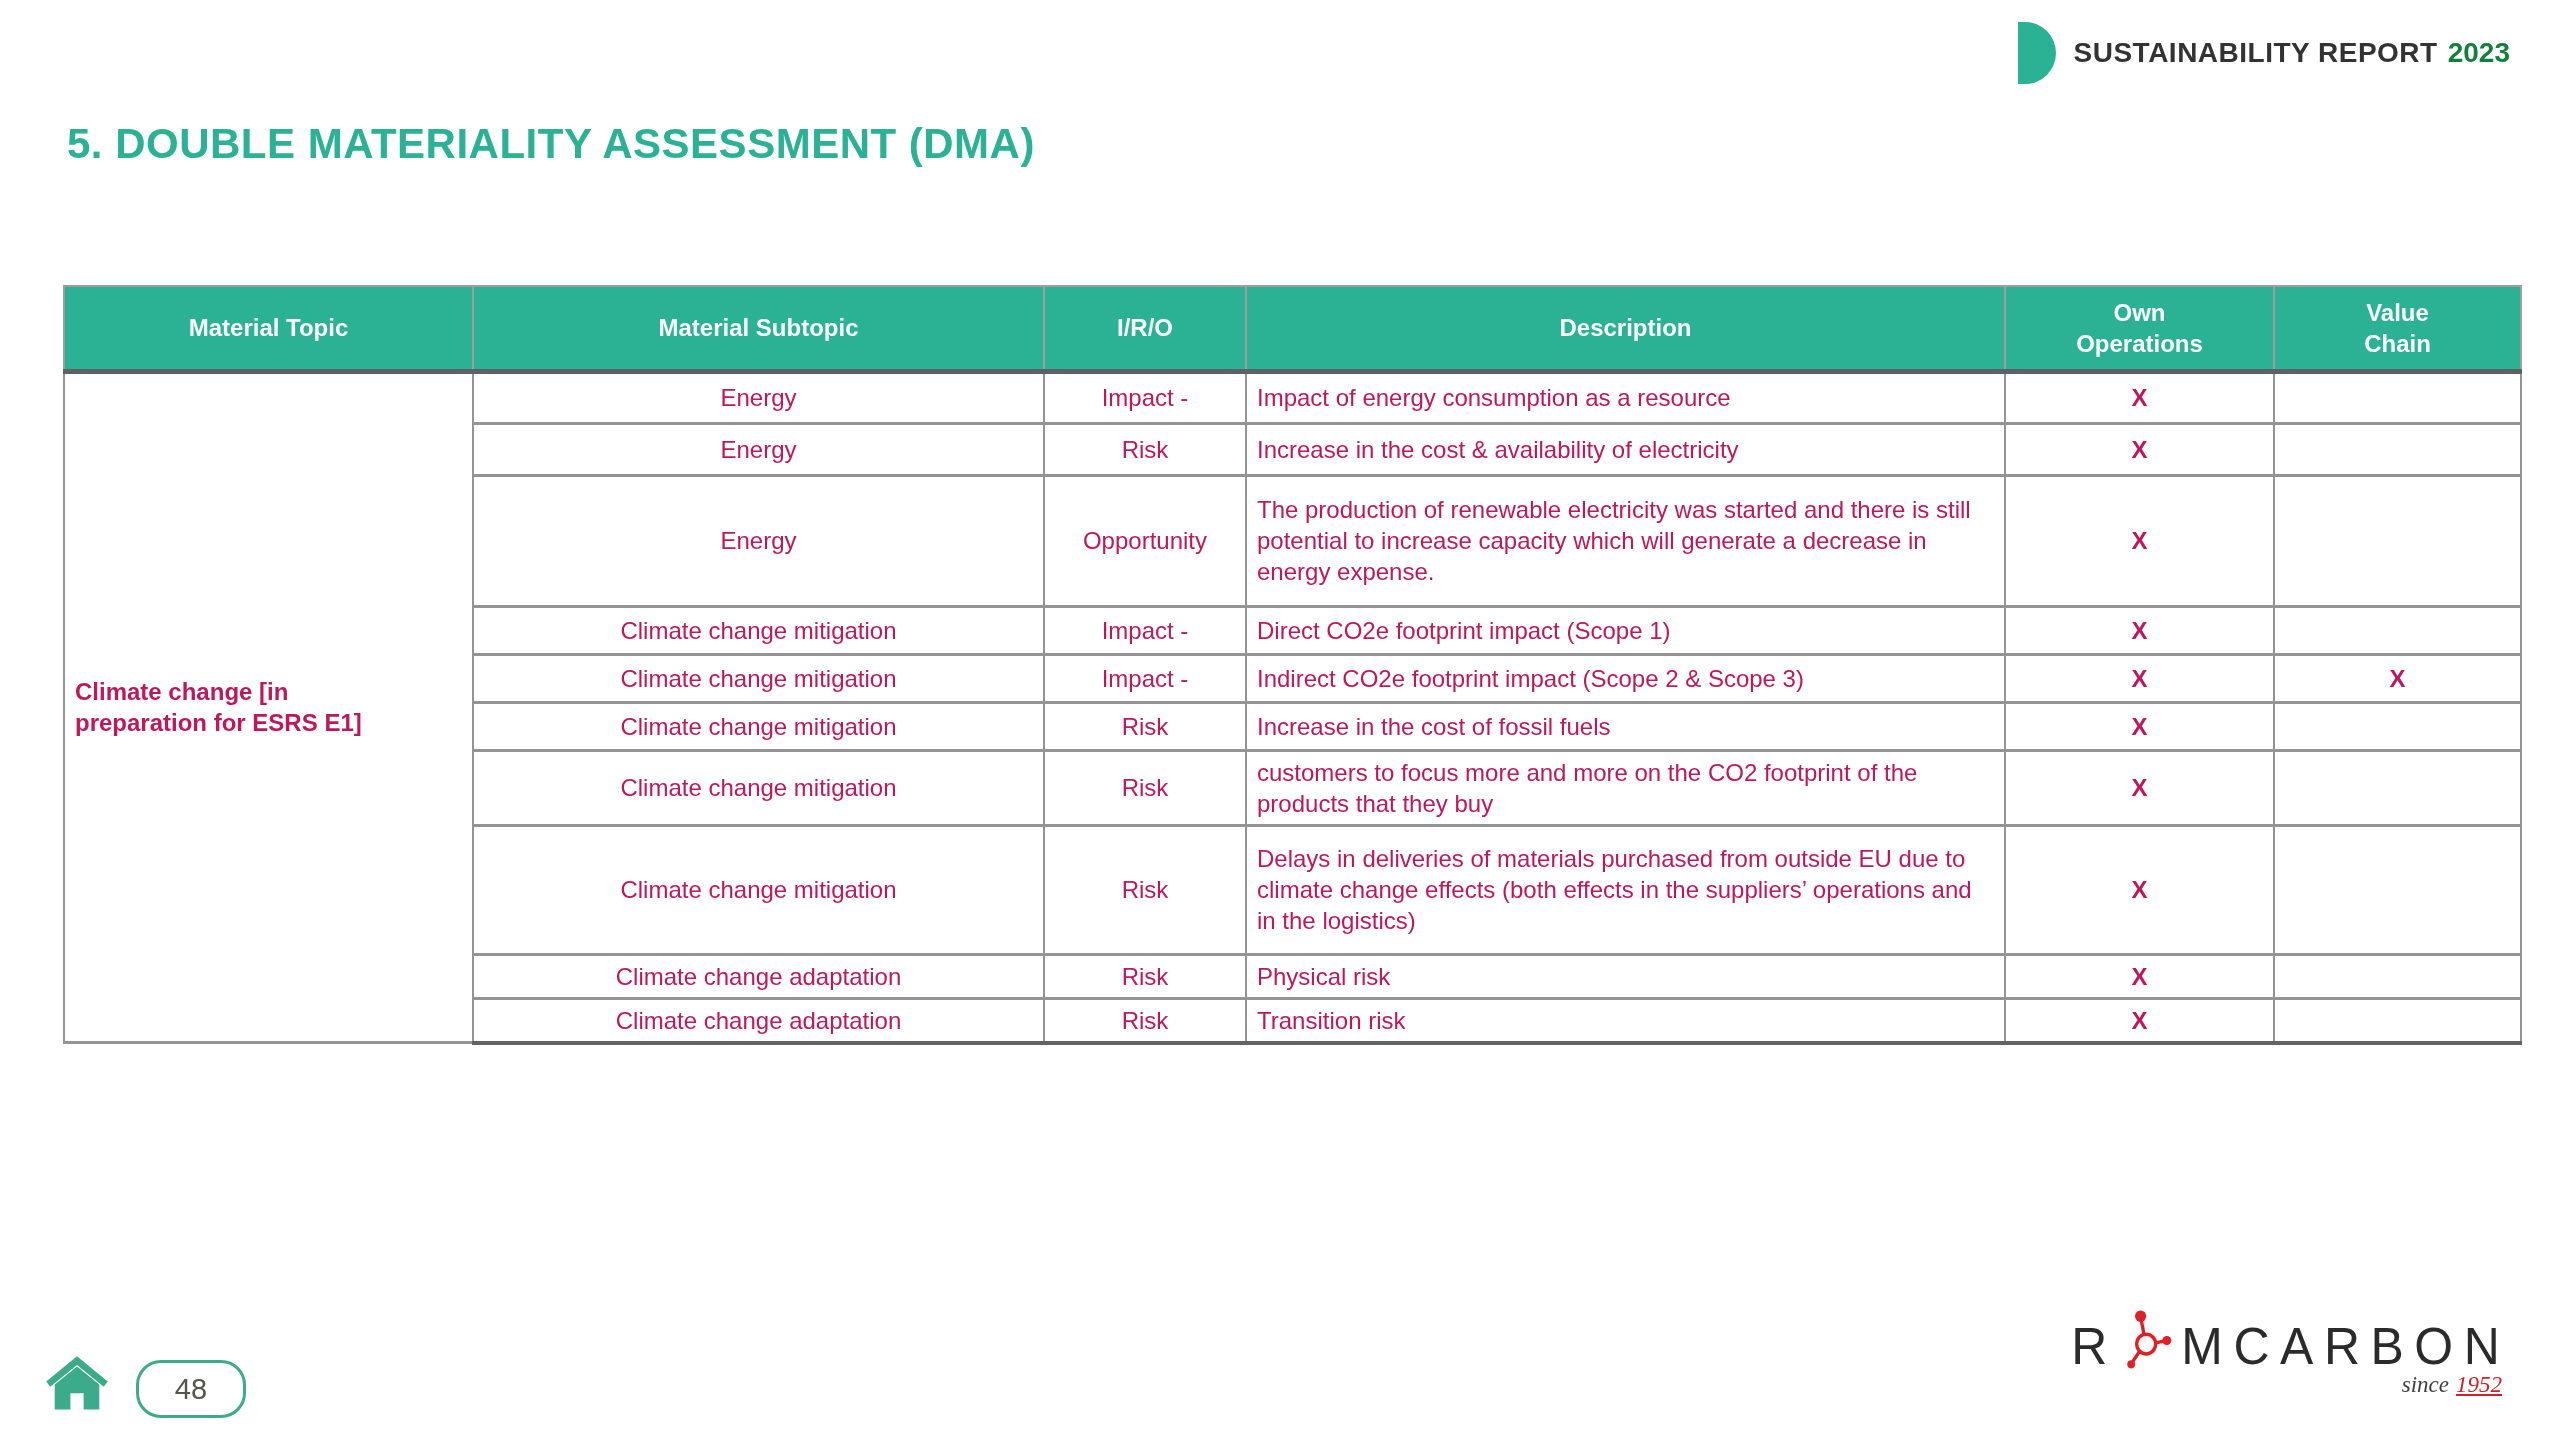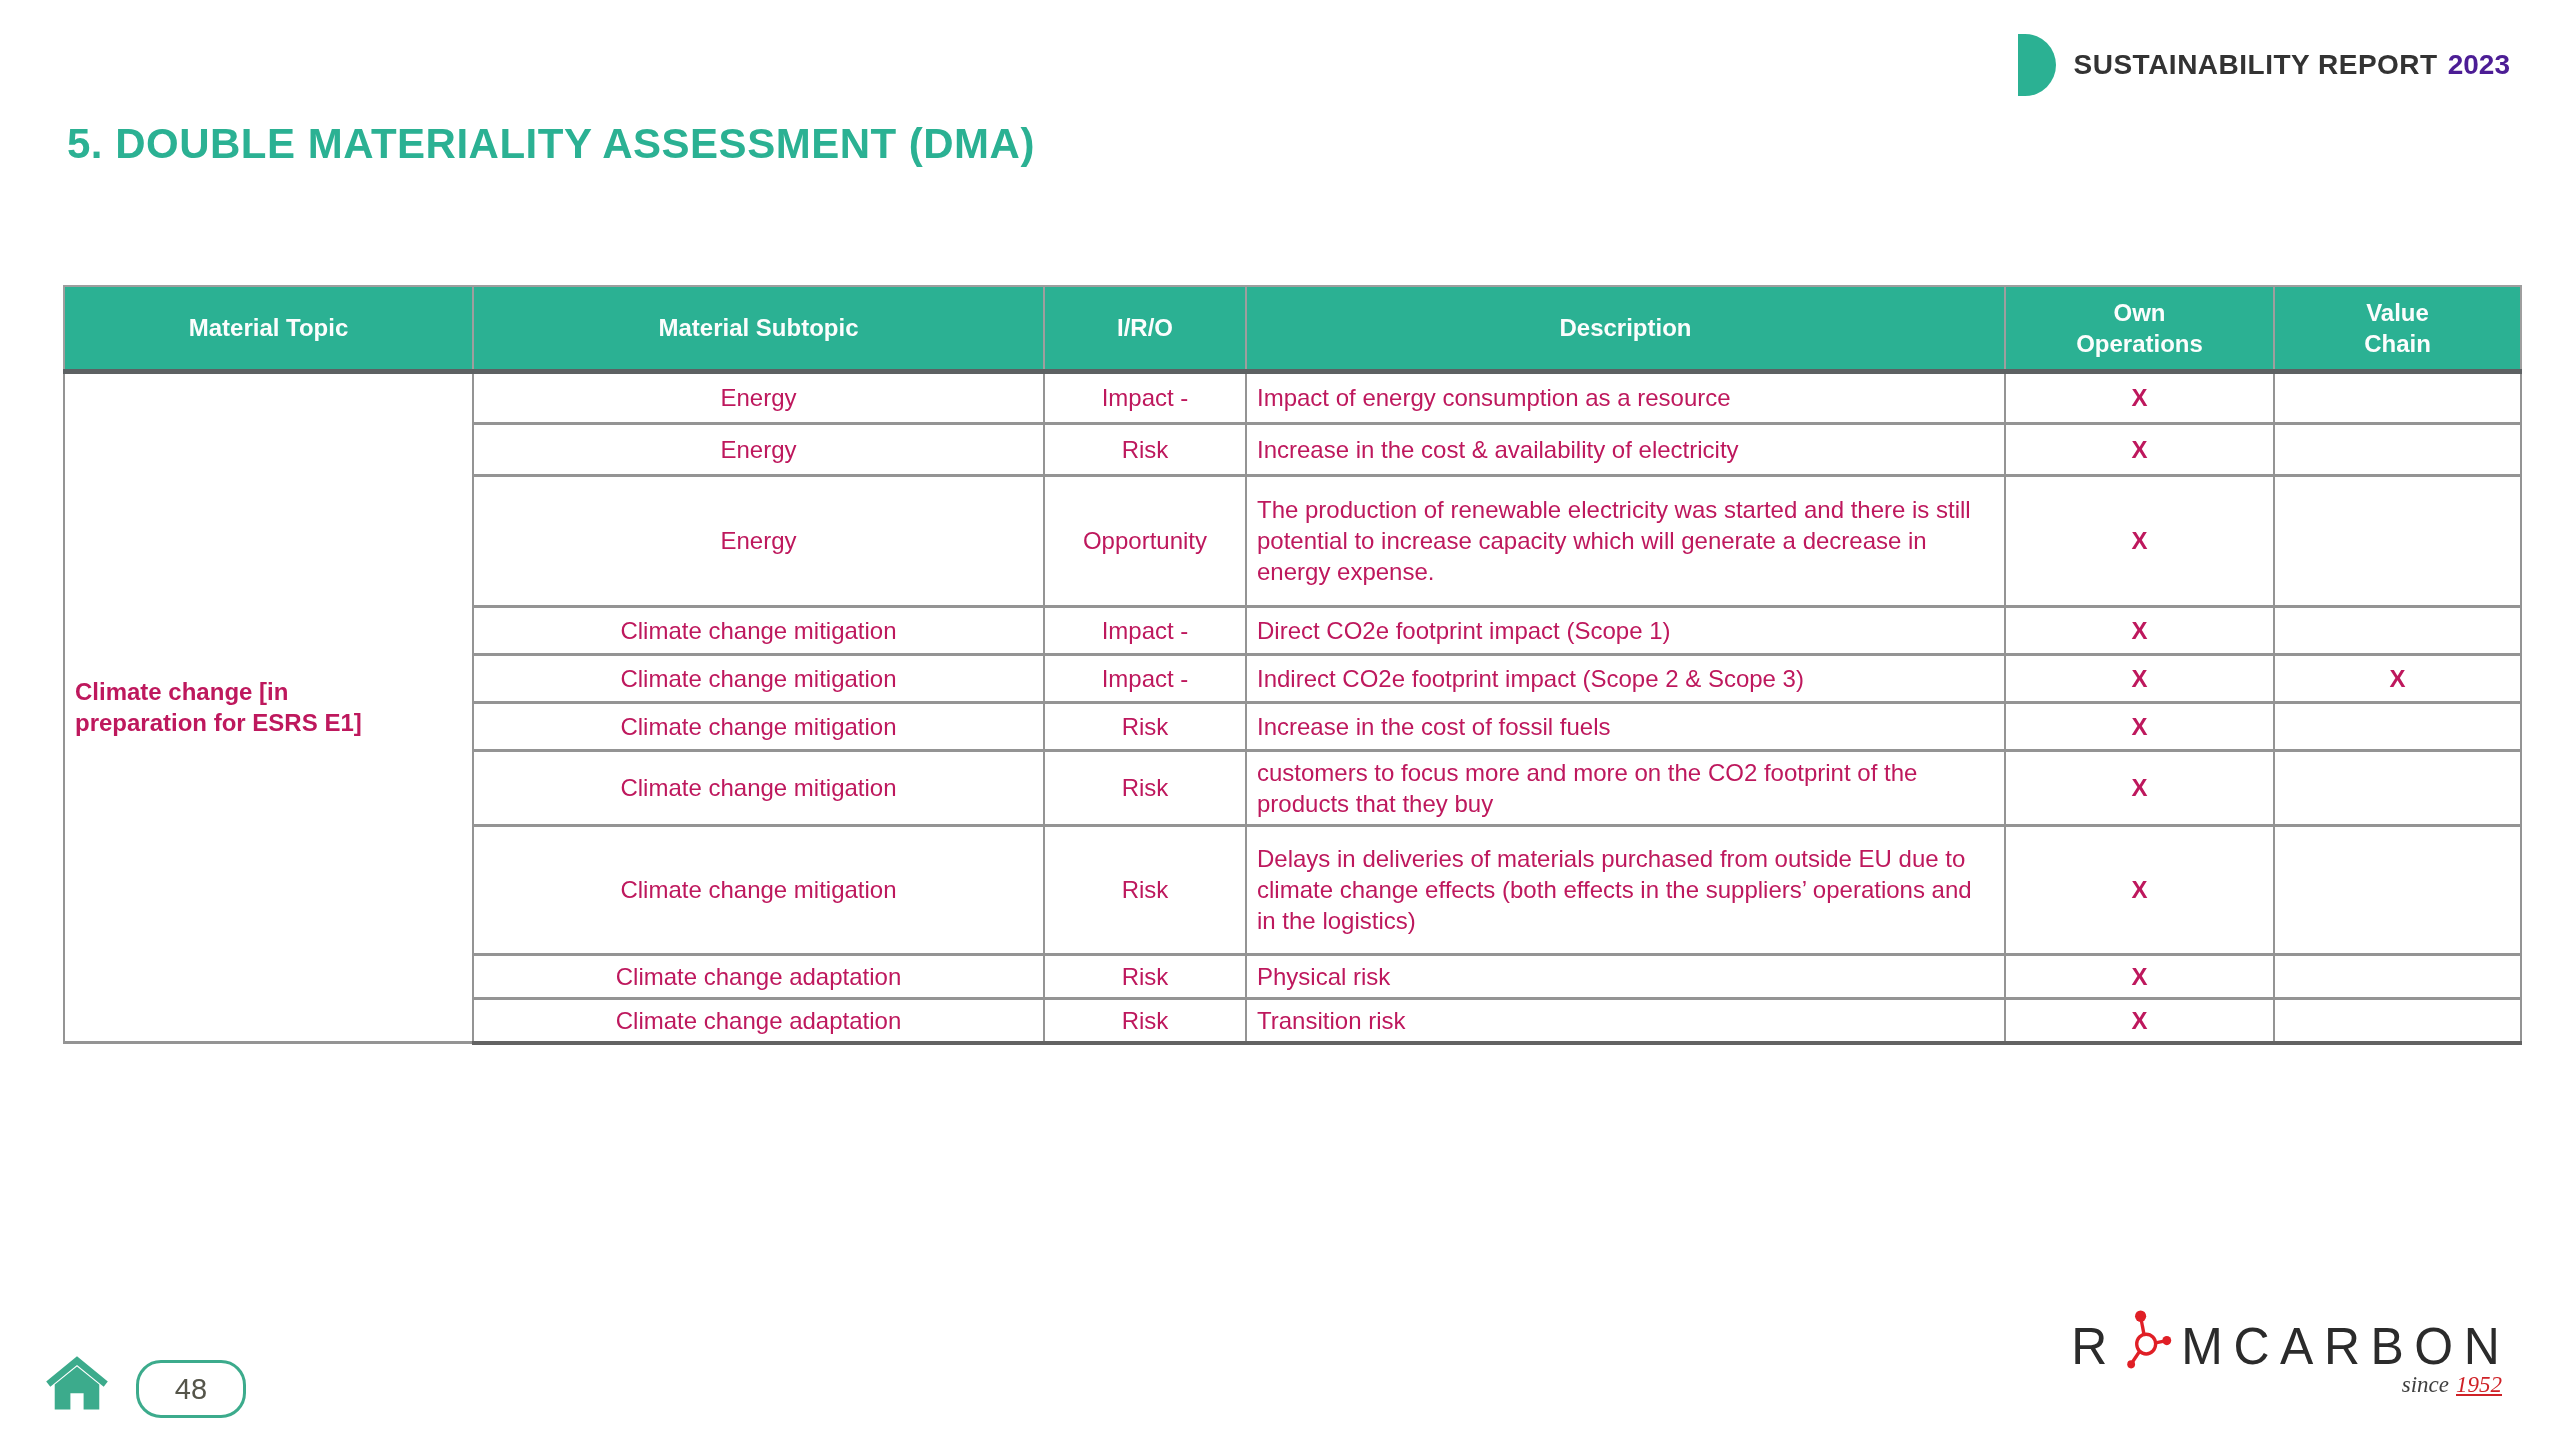--- a/index.html
+++ b/index.html
@@ -7,34 +7,34 @@
   body {
     width: 2560px; height: 1440px;
     background: #ffffff;
     font-family: "Liberation Sans", sans-serif;
     position: relative;
     overflow: hidden;
   }
 
   
   .report-badge {
-    position: absolute; top: 34px; right: 50px;
+    position: absolute; top: 22px; right: 50px;
     display: flex; align-items: center;
   }
   .half-circle {
     width: 38px; height: 62px;
     background: #2bb193;
     border-radius: 0 38px 38px 0;
     margin-right: 18px;
   }
   .badge-label {
     font-weight: bold; font-size: 28px; color: #333333; letter-spacing: 0.5px;
   }
   .badge-year {
-    font-weight: bold; font-size: 28px; color: #4c1d95; margin-left: 10px;
+    font-weight: bold; font-size: 28px; color: #15803d; margin-left: 10px;
   }
 
   
   .page-title {
     position: absolute; left: 63px; top: 116px;
     margin: 4px;
     font-size: 42px; font-weight: bold; color: #2bb193;
     letter-spacing: 0.5px;
   }
 

